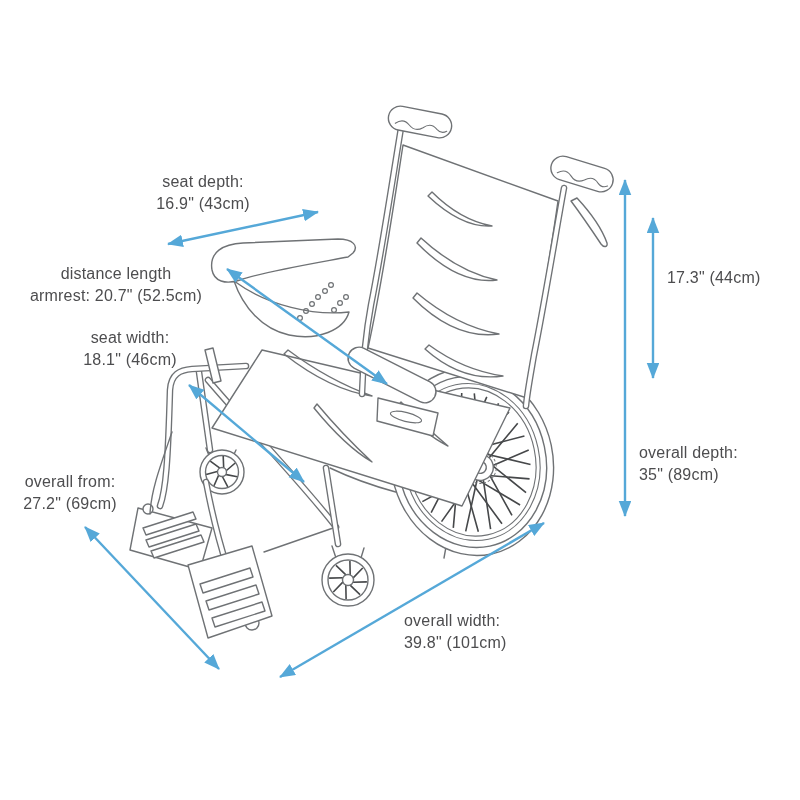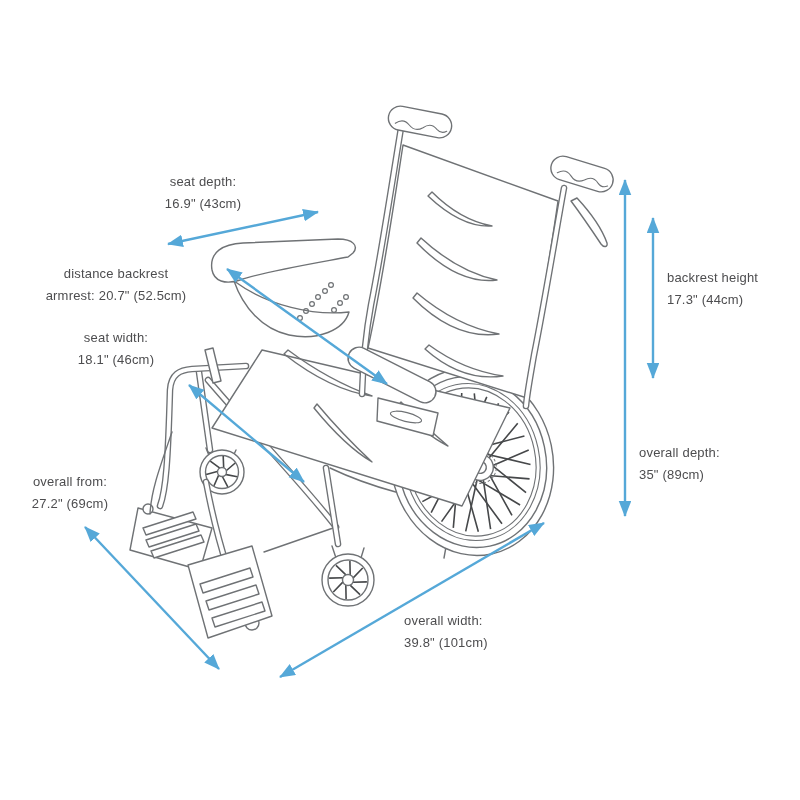--- a/index.html
+++ b/index.html
@@ -3,21 +3,21 @@
 <meta charset="utf-8">
 <style>
   html,body{margin:0;padding:0;}
   body{
     width:800px;height:800px;position:relative;background:#ffffff;
     font-family:"Liberation Sans", sans-serif;overflow:hidden;
   }
   svg.stage{position:absolute;left:0;top:0;}
   .label{
     position:absolute;color:var(--text,#4d4d4f);
-    font-size:13px;line-height:22px;letter-spacing:.2px;
+    font-size:16px;line-height:22px;letter-spacing:.2px;
   }
   .label span{display:block;}
   .center{text-align:center;}
   .art{stroke:var(--line,#6f7275);stroke-width:1.4;fill:none;stroke-linecap:round;stroke-linejoin:round;}
   .artf{stroke:var(--line,#6f7275);stroke-width:1.4;fill:#ffffff;stroke-linejoin:round;}
   .tube{stroke:var(--line,#6f7275);stroke-width:6.6;fill:none;stroke-linecap:round;}
   .tube2{stroke:#ffffff;stroke-width:3.9;fill:none;stroke-linecap:round;}
   .thin{stroke-width:1.1;}
   .spoke{stroke:#46484a;stroke-width:1.6;fill:none;}
   .cog{stroke:var(--line,#6f7275);stroke-width:1;fill:none;stroke-dasharray:2.5 2;}
@@ -172,36 +172,35 @@
     <line class="arrow" x1="625" y1="180" x2="625" y2="516" marker-start="url(#arrowhead)" marker-end="url(#arrowhead)"></line>
   </g>
 </svg>
 
 <div class="label center" style="left:103px;top:171px;width:200px">
   <span>seat depth:</span>
   <span>16.9" (43cm)</span>
 </div>
 
 <div class="label center" style="left:11px;top:263px;width:210px">
-  <span>distance backrest</span>
+  <span>distance length</span>
   <span>armrest: 20.7" (52.5cm)</span>
 </div>
 
-<div class="label center" style="left:16px;top:327px;width:200px">
+<div class="label center" style="left:30px;top:327px;width:200px">
   <span>seat width:</span>
   <span>18.1" (46cm)</span>
 </div>
 
 <div class="label center" style="left:0px;top:471px;width:140px">
   <span>overall from:</span>
   <span>27.2" (69cm)</span>
 </div>
 
 <div class="label" style="left:667px;top:267px;width:130px">
-  <span>backrest height</span>
   <span>17.3" (44cm)</span>
 </div>
 
 <div class="label" style="left:639px;top:442px;width:150px">
   <span>overall depth:</span>
   <span>35" (89cm)</span>
 </div>
 
 <div class="label" style="left:404px;top:610px;width:160px">
   <span>overall width:</span>

